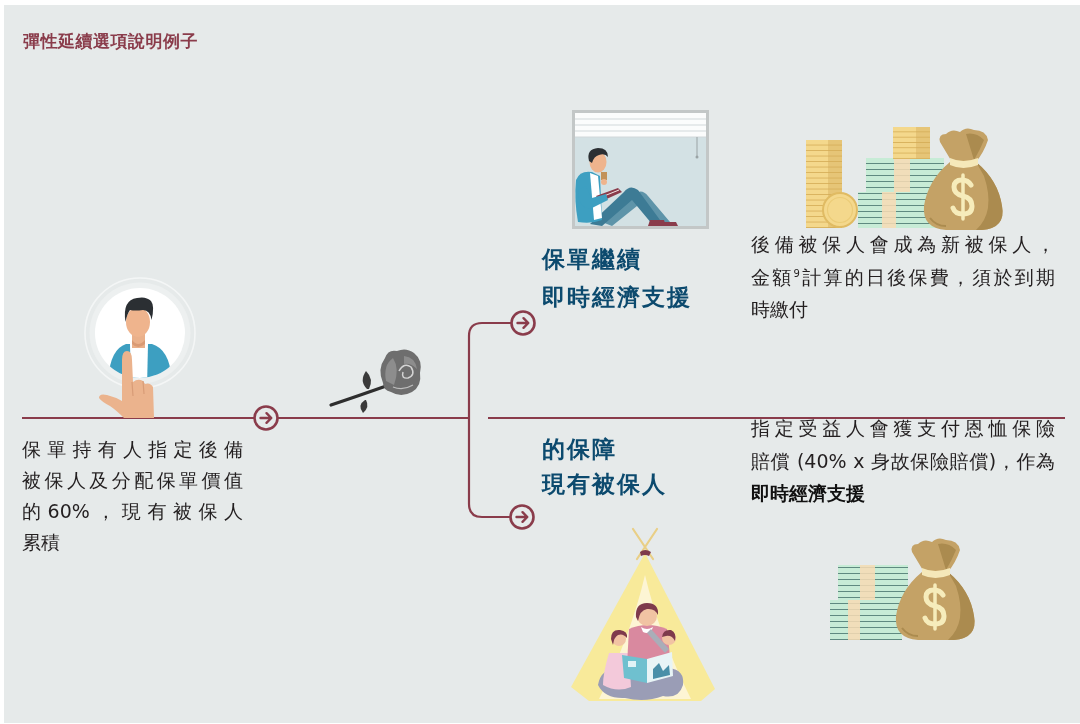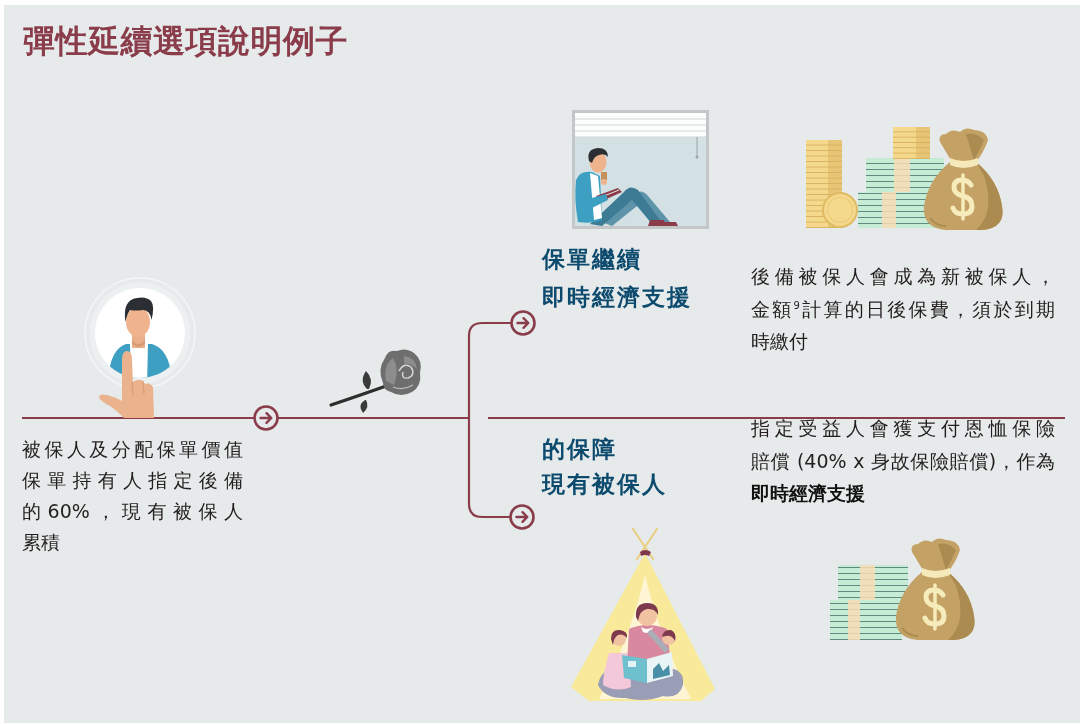--- a/index.html
+++ b/index.html
@@ -1,31 +1,31 @@
 <!DOCTYPE html>
 <html><head>
 <meta charset="utf-8">
 <style>
   html, body { margin:0; padding:0; }
   body { width:1080px; height:724px; background:#ffffff; overflow:hidden;
          font-family:"DejaVu Sans", "Liberation Sans", sans-serif; color:#231f20; }
   #root { position:relative; width:1080px; height:724px; }
   .panel { position:absolute; left:4px; top:5px; width:1076px; height:718px; background:#e6eaea; }
   .abs { position:absolute; }
-  .title { left:23px; top:26px; font-size:32px; font-weight:bold; color:#8a3c4b;
+  .title { left:23px; top:26px; font-size:17px; font-weight:bold; color:#8a3c4b;
            line-height:30px; letter-spacing:0.5px; white-space:nowrap; }
   .jline { display:block; white-space:nowrap; text-align:justify; text-align-last:justify; }
   .jline.last { text-align-last:left; }
   .left-desc { left:22px; top:434px; width:221px; font-size:19px; line-height:31px; }
   .event-label { left:297px; top:436px; width:156px; font-size:19px; line-height:22px; }
   .heading { font-size:23px; font-weight:bold; color:#0c4a6e; 
              letter-spacing:2px; padding-left:2px; white-space:nowrap; }
   .heading1 { left:540px; top:240px; width:200px; line-height:38px; }
   .heading2 { left:540px; top:432px; width:200px; line-height:35px; }
-  .desc1 { left:751px; top:260px; width:304px; font-size:19px; line-height:32.5px; }
+  .desc1 { left:751px; top:228px; width:304px; font-size:19px; line-height:32.5px; }
   .desc2 { left:751px; top:412px; width:304px; font-size:19px; line-height:32.5px; }
   .b { font-weight:bold; color:#111; }
   .sup { font-size:10px; vertical-align:top; position:relative; top:-3px; }
   svg { display:block; }
 </style>
 </head>
 <body>
 
 <div id="root">
   <div class="panel"></div>
@@ -67,22 +67,22 @@
       <rect x="52" y="60" width="13" height="18" fill="#eab08a"></rect>
       <path d="M52 70 Q58 78 65 70 L65 74 Q58 80 52 74 Z" fill="#d99a74"></path>
     </g>
     <ellipse cx="58" cy="52" rx="12" ry="15" fill="#efb48d"></ellipse>
     <path d="M45.5 52 Q42 30 57 28 Q66 26 71 31 Q75 36 71.5 50 Q70 40 63 40 Q55 41 50 40 Q47 44 45.5 52 Z" fill="#2b2f33"></path>
     <path d="M42 90 Q42 81 47 81 Q52 81 52 90 L53 112 Q58 108 63 111 L65 114 Q70 112 73 117 L74 148 L44 148 Q36 140 30 136 Q22 132 19 128 Q19 123 27 125 Q35 127 42 131 Z" fill="#ebb38d"></path>
     <path d="M52 112 L53 126 M63 111 L64 124" stroke="#d89c77" stroke-width="1.2" fill="none"></path>
   </svg>
 
   <div class="abs left-desc">
+    <span class="jline">保單持有人指定後備</span>
     <span class="jline">被保人及分配保單價值</span>
-    <span class="jline">保單持有人指定後備</span>
     <span class="jline">的60%，現有被保人</span>
     <span class="jline last">累積</span>
   </div>
 
   <svg class="abs" style="left:325px;top:343px" width="100" height="72" viewBox="0 0 100 72">
     <path d="M6 62 Q30 54 64 42" stroke="#2e2e2e" stroke-width="3.2" stroke-linecap="round" fill="none"></path>
     <path d="M42 46 Q34 38 41 28 Q49 36 44 46 Z" fill="#3a3a3a"></path>
     <path d="M40 57 Q32 62 38 70 Q45 64 41 57 Z" fill="#3a3a3a"></path>
     <path d="M58 40 Q52 26 60 15 Q63 6 72 8 Q81 4 89 10 Q98 17 95 30 Q97 43 87 49 Q76 55 66 49 Q58 47 58 40 Z" fill="#6e6e6e"></path>
     <path d="M61 38 Q58 22 68 15 Q75 26 69 42 Z" fill="#8d8d8d"></path>

